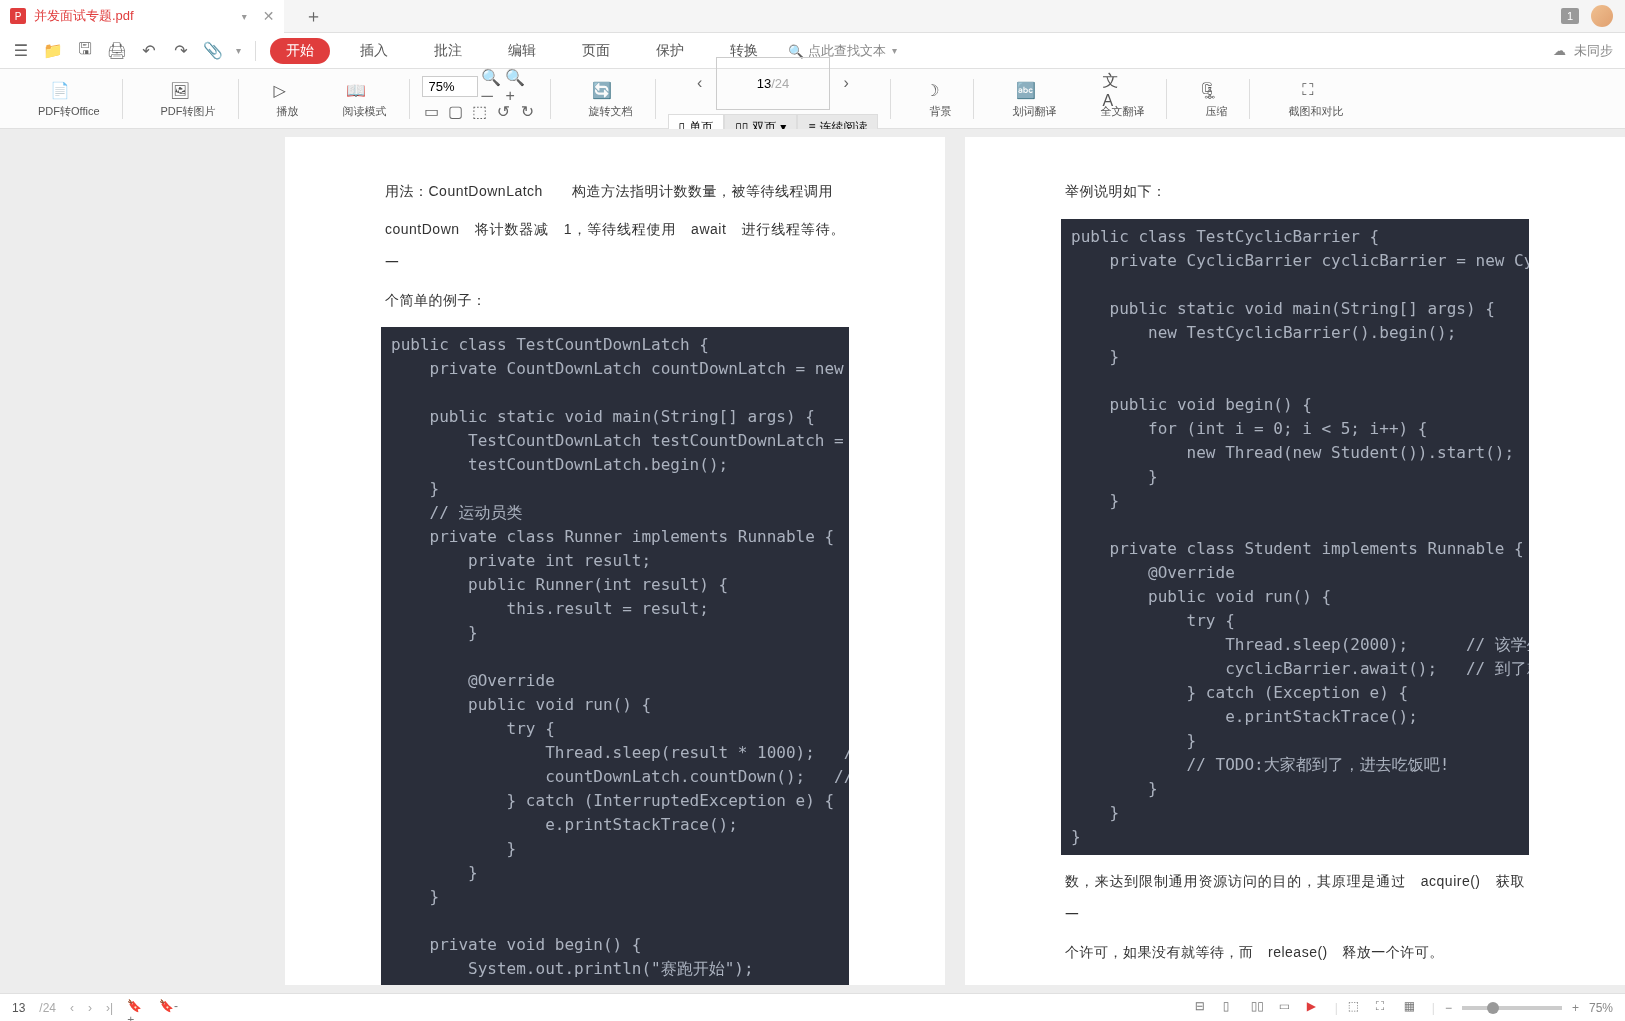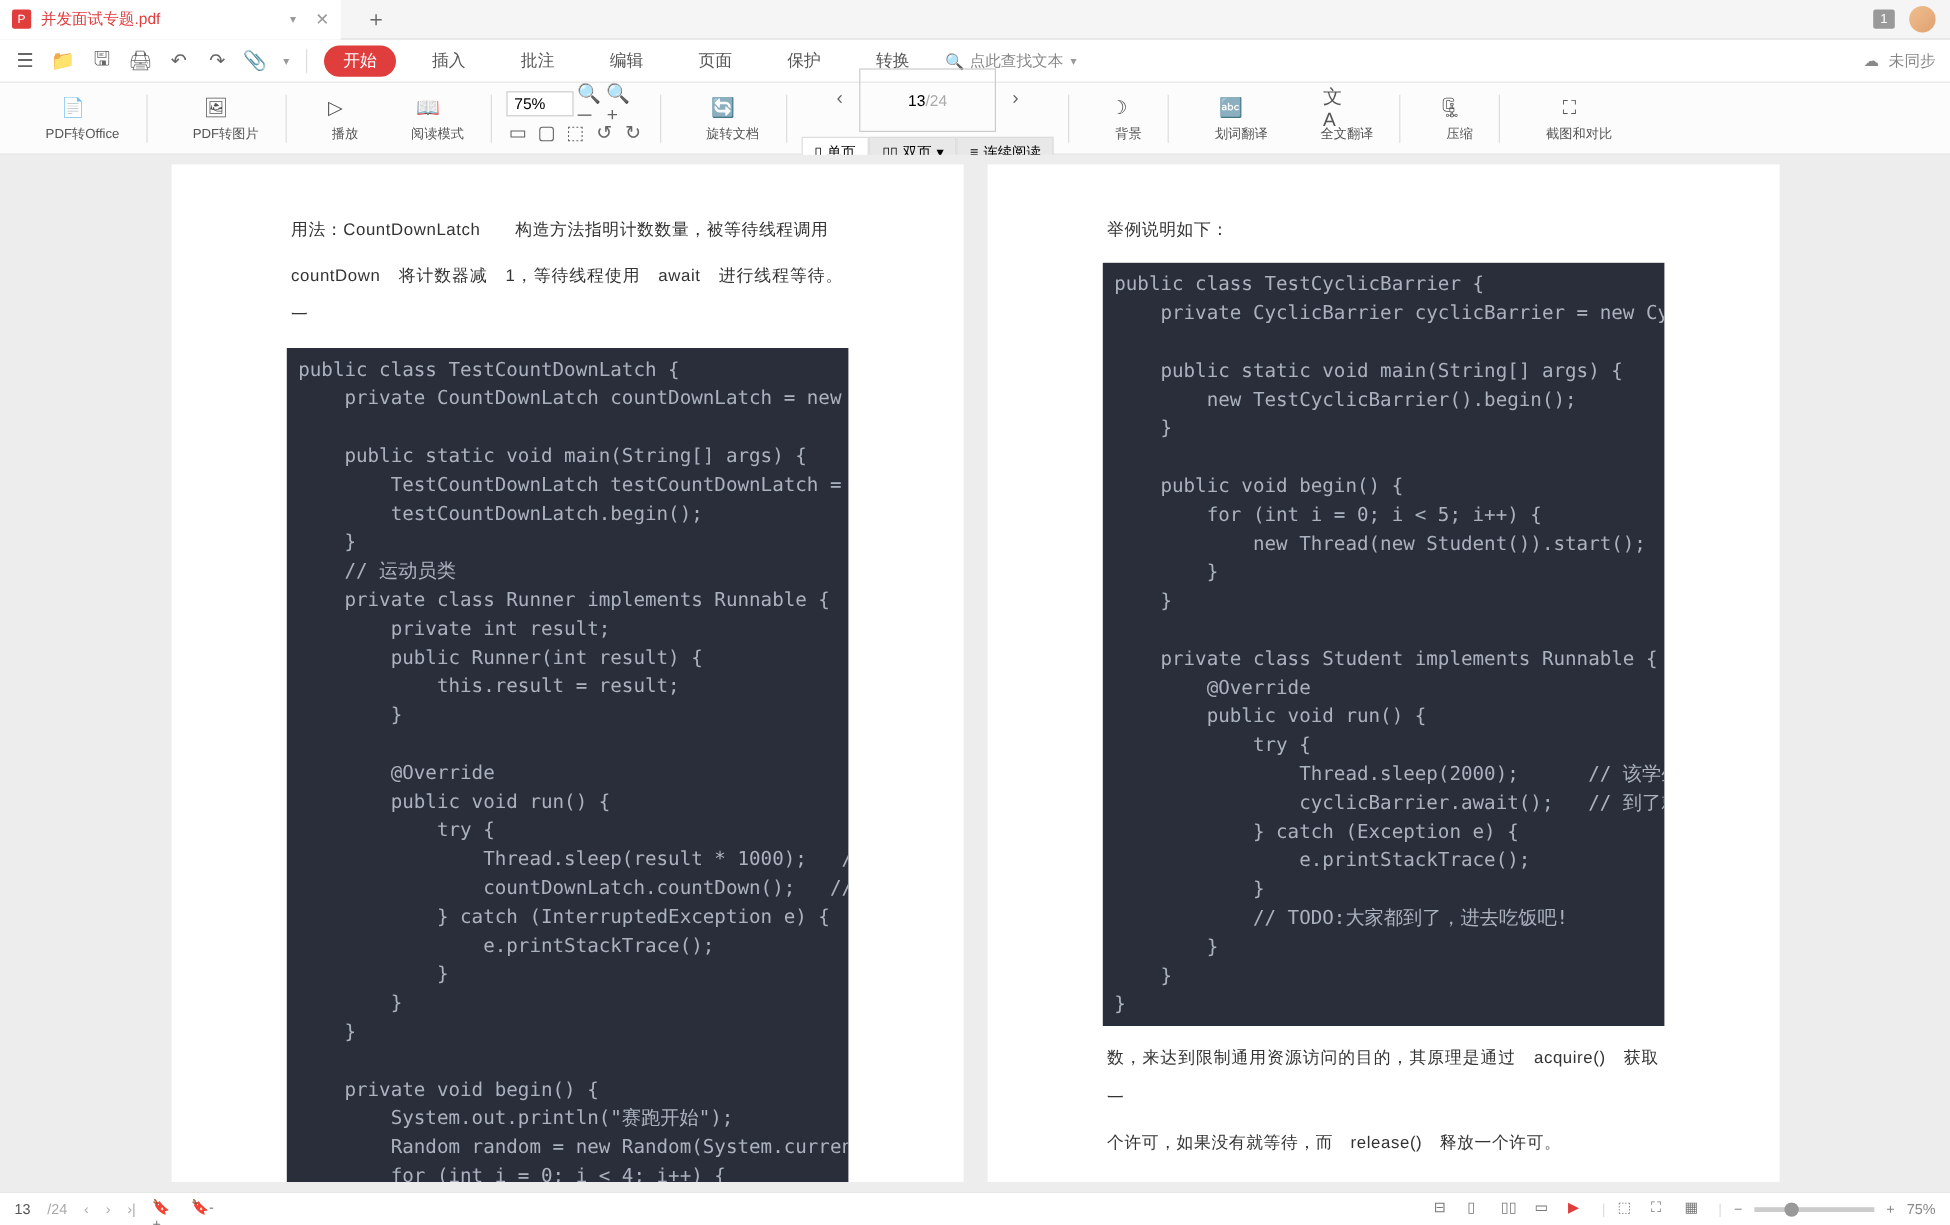--- a/index.html
+++ b/index.html
@@ -38,21 +38,21 @@
 .tool-small { display: flex; gap: 4px; }
 .tool-small-icon { width: 20px; height: 20px; display: flex; align-items: center; justify-content: center; color: #666; cursor: pointer; }
 .zoom-box { display: flex; align-items: center; gap: 4px; }
 .zoom-select { border: 1px solid #ccc; padding: 2px 6px; font-size: 13px; background: #fff; min-width: 56px; }
 .page-input { border: 1px solid #ccc; padding: 18px 40px; font-size: 13px; text-align: center; min-width: 100px; }
 .page-total { color: #aaa; }
 .view-btn { padding: 4px 10px; font-size: 12px; border: 1px solid #ddd; background: #fff; cursor: pointer; display: flex; align-items: center; gap: 4px; }
 .view-btn.active { background: #e8e8e8; }
 
 
-.doc-area { flex: 1; background: #ededed; display: flex; justify-content: center; gap: 20px; padding: 8px 0; overflow: hidden; }
+.doc-area { flex: 1; background: #ededed; display: flex; justify-content: flex-end; gap: 20px; padding: 8px 0; overflow: hidden; }
 .page { background: #fff; width: 660px; padding: 38px 100px 30px 100px; font-size: 14px; line-height: 2.4; color: #333; overflow: hidden; }
 .page p { margin-bottom: 4px; text-align: justify; letter-spacing: 0.5px; }
 .code-block { background: #2a2e3a; color: #abb2bf; font-family: Consolas, monospace; font-size: 16px; line-height: 1.5; padding: 6px 10px; margin: 10px -4px; white-space: pre; overflow: hidden; }
 
 
 .status-bar { height: 28px; border-top: 1px solid #e0e0e0; display: flex; align-items: center; padding: 0 12px; font-size: 12px; color: #888; gap: 14px; }
 .status-page { color: #555; }
 .status-total { color: #aaa; }
 .status-nav { display: flex; gap: 14px; }
 .status-nav-btn { color: #aaa; cursor: pointer; }
@@ -181,20 +181,21 @@
   <div class="tool-group">
     <span class="tool-icon">⛶</span>
     <span class="tool-label">截图和对比</span>
   </div>
 </div>
 
 <div class="doc-area">
   <div class="page">
     <p>用法：CountDownLatch　　构造方法指明计数数量，被等待线程调用</p>
     <p>countDown　将计数器减　1，等待线程使用　await　进行线程等待。一</p>
+    <p>个简单的例子：</p>
     <div class="code-block">public class TestCountDownLatch {
     private CountDownLatch countDownLatch = new CountDownLatch(4);   // 构造方法指明计数数量
 
     public static void main(String[] args) {
         TestCountDownLatch testCountDownLatch = new TestCountDownLatch();
         testCountDownLatch.begin();
     }
     // 运动员类
     private class Runner implements Runnable {
         private int result;

